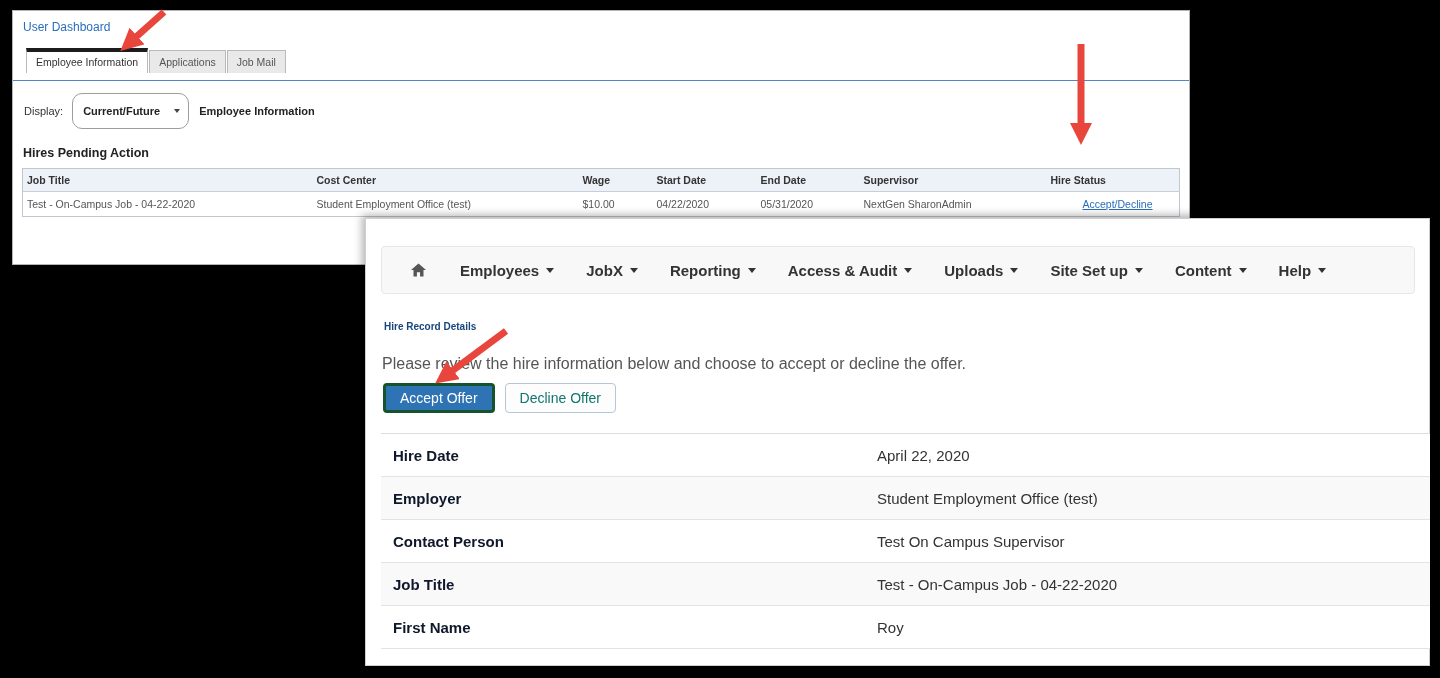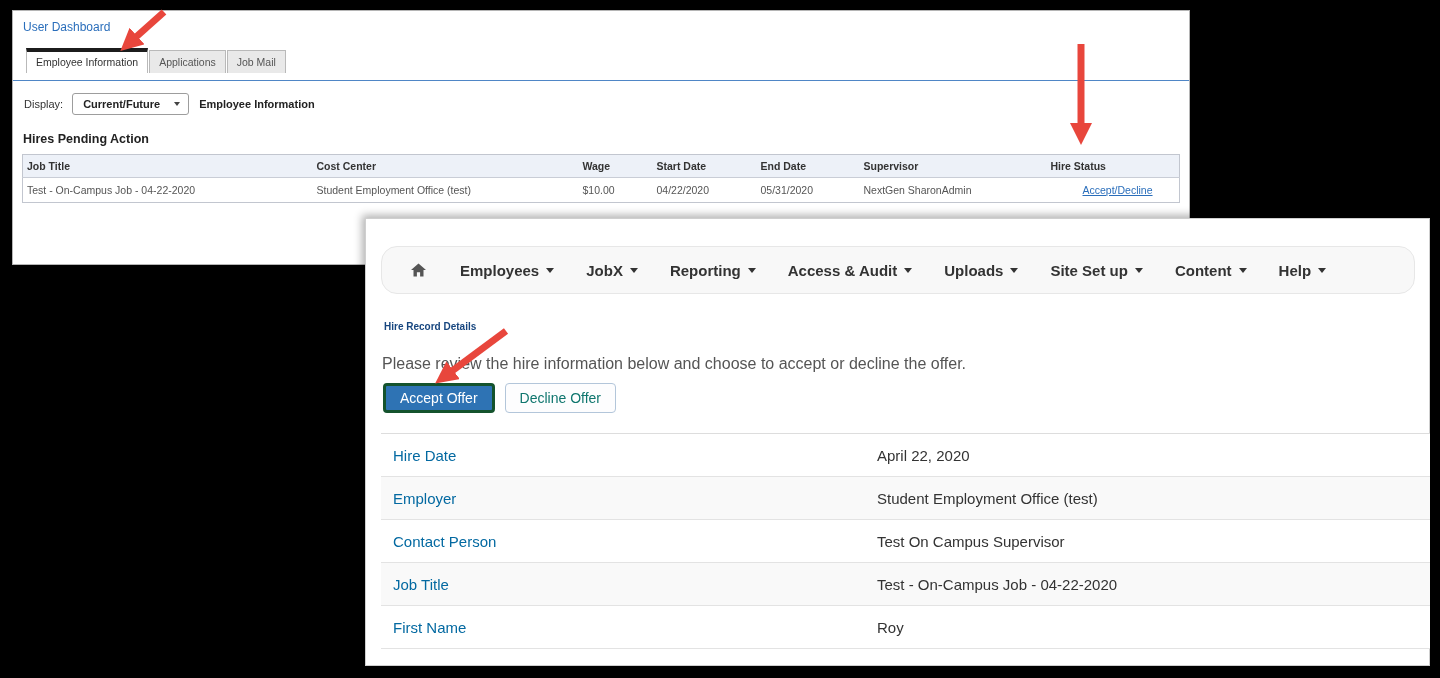--- a/index.html
+++ b/index.html
@@ -12,58 +12,58 @@
           background:#fff; border:1px solid #b5b5b5; box-shadow:2px 2px 6px rgba(0,0,0,.35); }
   .w1-pad { padding:6px 8px 12px 9px; }
   .dash-link { color:#2a6ebb; font-size:12px; cursor:pointer; display:inline-block; margin:1px 0 0 1px; }
   .tabstrip { position:relative; margin-top:17px; padding-left:4px; height:29px; }
   .tabstrip:after { content:""; position:absolute; left:-9px; right:-8px; bottom:0; height:1px; background:#4f86c6; }
   .tab { display:inline-block; vertical-align:bottom; font-size:10.5px; color:#555;
          background:#e9e9e9; border:1px solid #b9b9b9; border-bottom:none;
          line-height:22px; padding:0 9px; margin-right:1px; position:relative; top:-4px; cursor:pointer; }
   .tab.active { background:#fff; color:#333; border-top:4px solid #1c1c1c; line-height:21px; top:-4px; }
   .disprow { margin:12px 0 0 2px; display:flex; align-items:center; font-size:11px; color:#333; }
-  .sel { margin-left:9px; border:1px solid #9d9d9d; border-radius:3px; background:#fff;
-         height:22px; display:flex; align-items:center; padding:0 8px 0 10px; cursor:pointer;
+  .sel { margin-left:9px; border:1px solid #9d9d9d; border-radius:10px; background:#fff;
+         height:36px; display:flex; align-items:center; padding:0 8px 0 10px; cursor:pointer;
          font-weight:700; color:#222; }
   .sel .caret { margin-left:14px; }
   .caret { width:0; height:0; border-left:4px solid transparent; border-right:4px solid transparent;
            border-top:5px solid #444; display:inline-block; }
   .sel .caret { border-top-width:4px; border-left-width:3.5px; border-right-width:3.5px; }
   .dispcap { font-weight:700; margin-left:10px; color:#222; }
   .sec-title { font-size:12.5px; color:#222; font-weight:600; margin:17px 0 0 1px; }
   table.hires { border-collapse:collapse; table-layout:fixed; width:1158px; margin:8px 0 0 0;
                 border:1px solid #c2c6cf; font-size:10.5px; }
   table.hires th { background:#edf1f8; text-align:left; font-weight:600; color:#333;
                    padding:5px 4px 5px 4px; border-bottom:1px solid #c9cdd6; }
   table.hires td { color:#555; padding:6px 4px; background:#fff; }
   .lnk { color:#2a6ebb; text-decoration:underline; cursor:pointer;margin-left:32px; }
 
   
   .win2 { position:absolute; left:365px; top:218px; width:1065px; height:448px;
           background:#fff; border:1px solid #cfcfcf; box-shadow:-3px -3px 8px rgba(0,0,0,.3); }
   .w2-content { padding:27px 0 0 15px; }
-  .navbar { height:48px; background:#f8f8f8; border:1px solid #e7e7e7; border-radius:16px;
+  .navbar { height:48px; background:#f8f8f8; border:1px solid #e7e7e7; border-radius:4px;
             margin-right:14px; display:flex; align-items:center; padding:0 6px; }
   .nav-item { display:flex; align-items:center; font-size:15px; font-weight:600; color:#333;
               padding:0 16px; height:100%; cursor:pointer; }
   .nav-item .caret { margin-left:7px; border-top-color:#333; }
   .nav-home { padding:0 17px 0 22px; display:flex; align-items:center; height:100%; cursor:pointer; }
   .nav-home svg { width:17px; height:16px; fill:#555; }
   .hrd-title { margin:27px 0 0 3px; font-size:10px; font-weight:700; color:#17467f; }
   .instr { margin:23px 0 0 1px; font-size:16px; color:#555; }
   .btnrow { margin:10px 0 0 2px; display:flex; }
   .btn { font-size:14px; border-radius:4px; height:30px; display:inline-flex; align-items:center;
          padding:0 14px; cursor:pointer; }
   .btn-accept { background:#2e73b4; border:3px solid #14532d; color:#fff; }
   .btn-decline { background:#fdfdfe; border:1px solid #b3c6da; color:#0f766e; margin-left:10px; }
   .details { margin-top:20px; width:1049px; border-top:1px solid #ddd; font-size:15px; }
   .drow { display:flex; height:43px; align-items:center; border-bottom:1px solid #e3e3e3; background:#fff; }
   .drow:nth-child(even) { background:#f9f9f9; }
-  .dlabel { width:496px; padding-left:12px; font-weight:400; color:#0369a1; }
+  .dlabel { width:496px; padding-left:12px; font-weight:700; color:#0f172a; }
   .dvalue { color:#333; }
 
   
   .arrows { position:absolute; left:0; top:0; width:1440px; height:678px; pointer-events:none; z-index:50; }
 </style>
 </head>
 <body>
 
 <div class="frame">
 

